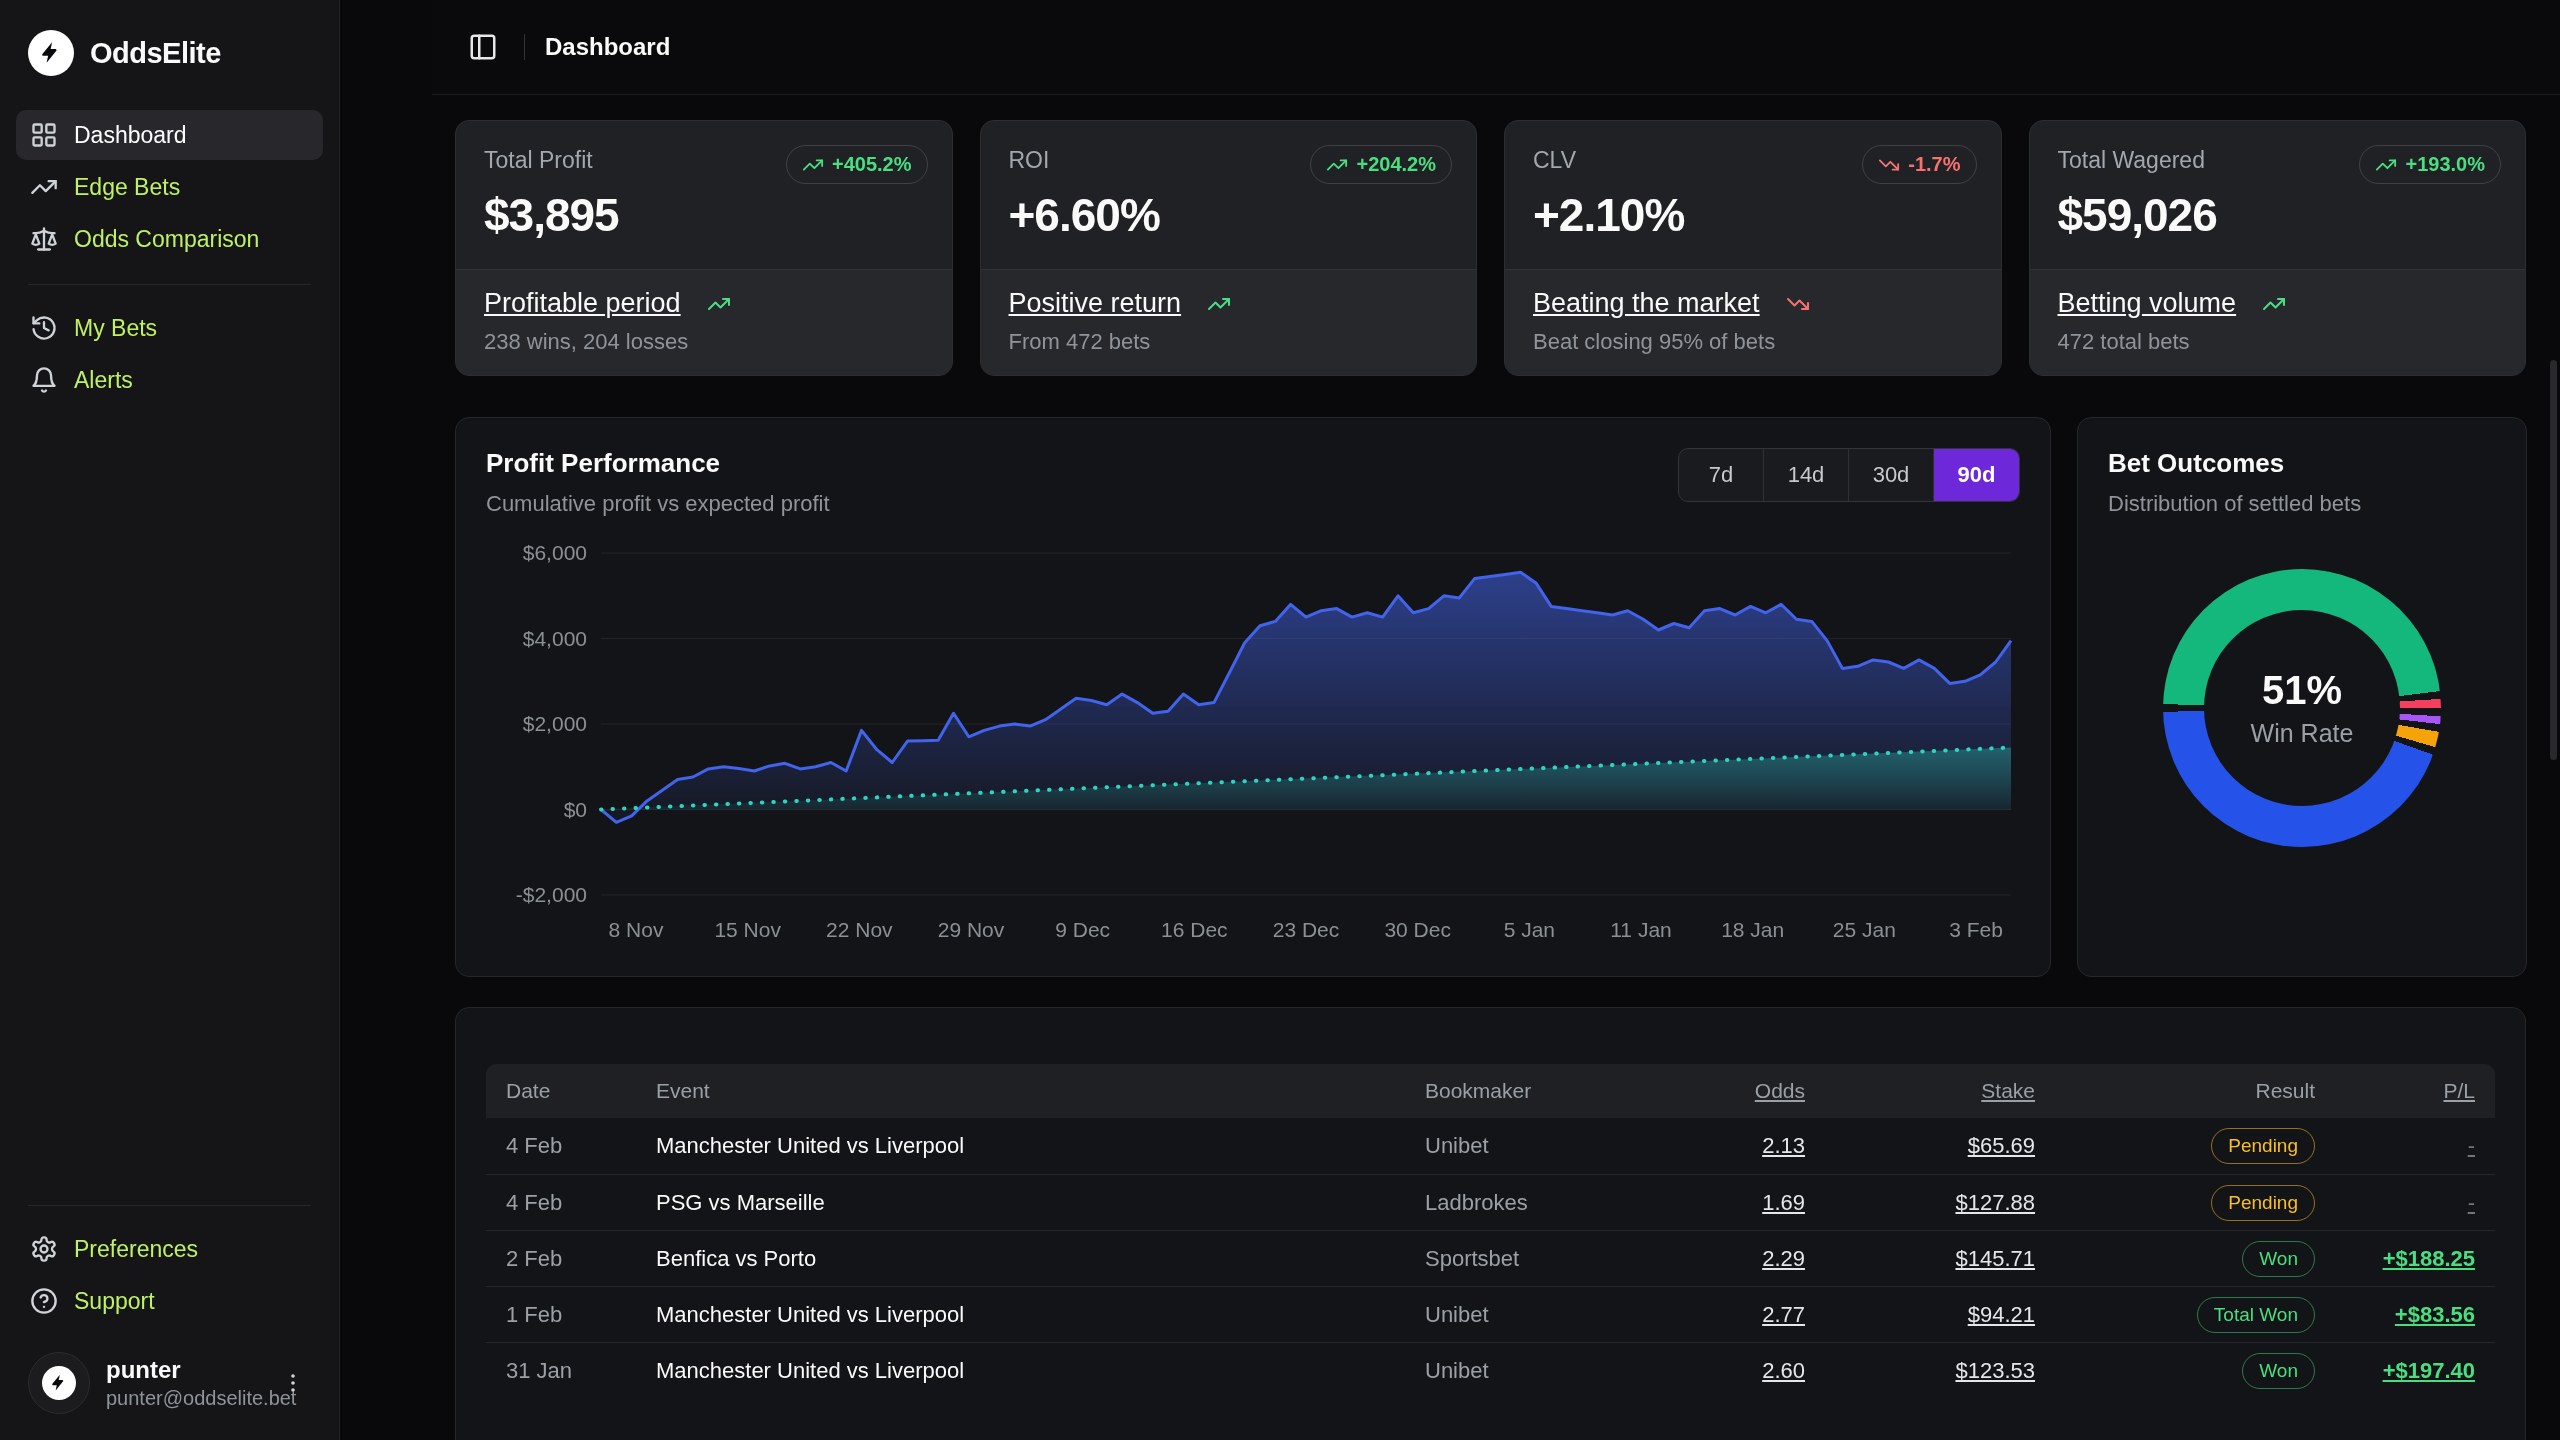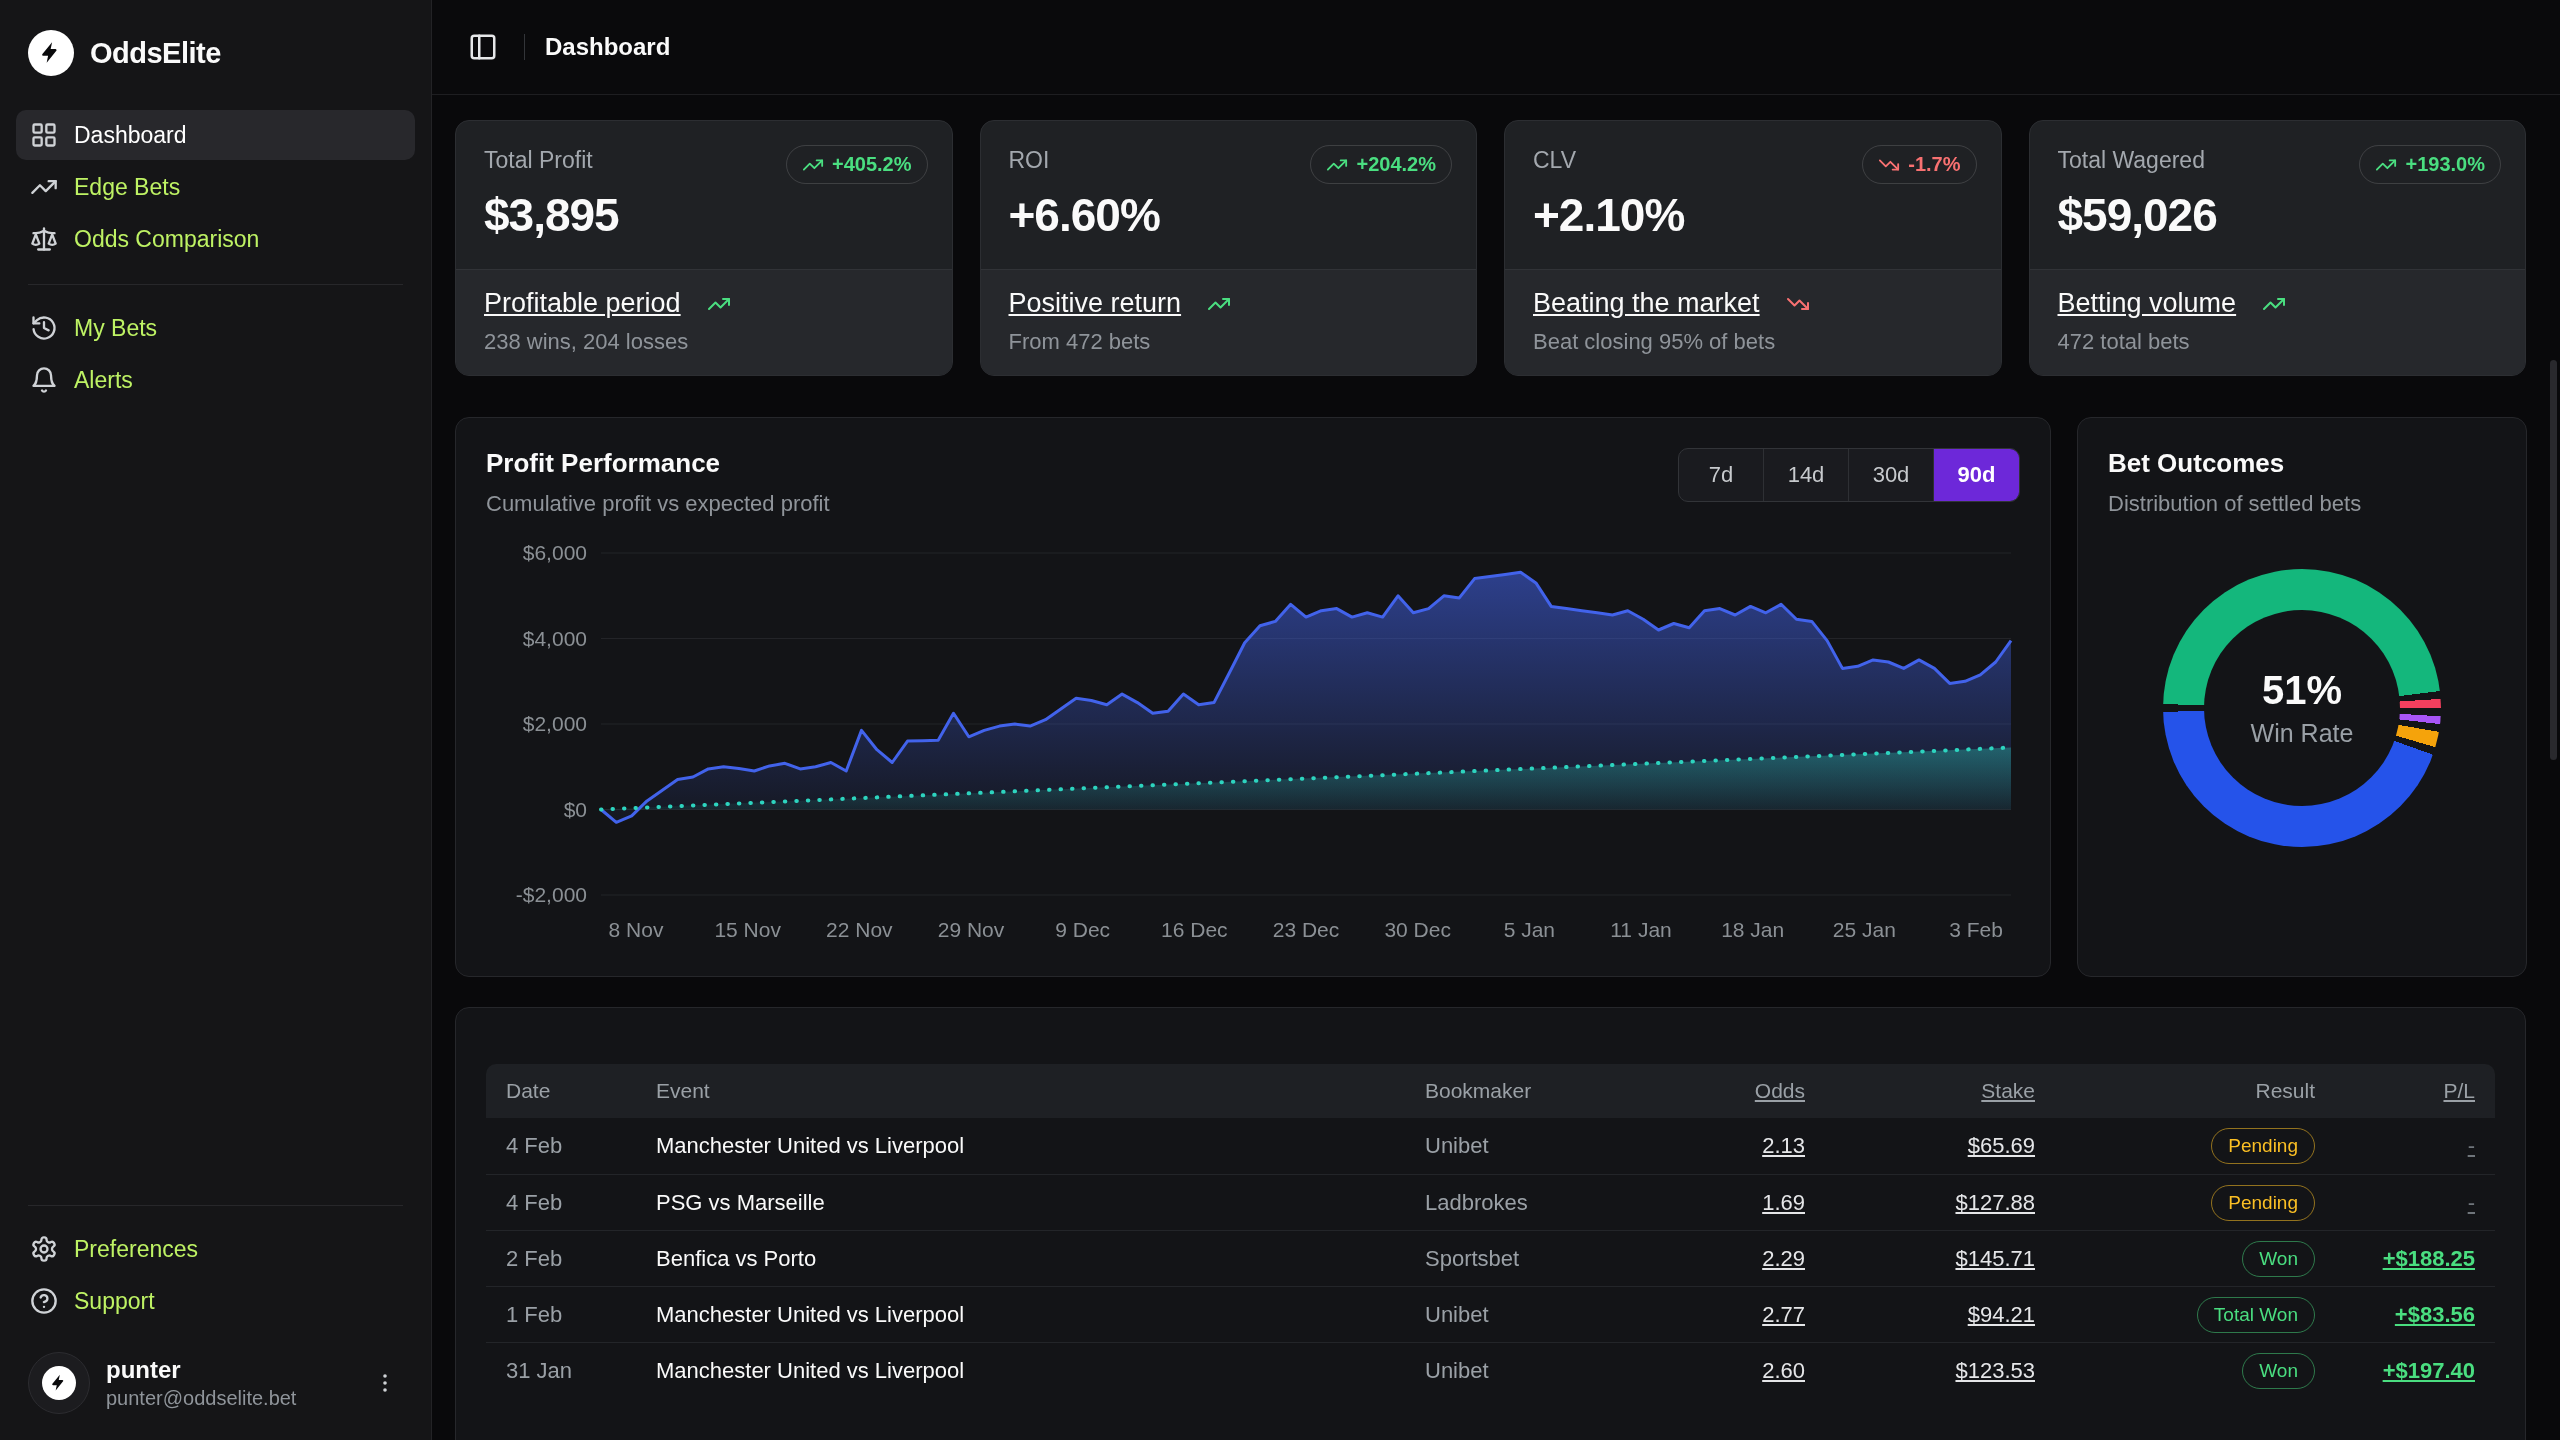--- a/index.html
+++ b/index.html
@@ -6,21 +6,21 @@
   html,body { width:2560px; height:1440px; overflow:hidden; }
   body {
     font-family:"Liberation Sans","DejaVu Sans",sans-serif;
     background:#09090b; color:#fafafa;
     -webkit-font-smoothing:antialiased;
   }
   svg { display:block; }
 
   
   .sidebar {
-    position:fixed; left:0; top:0; bottom:0; width:432px;
+    position:fixed; left:0; top:0; bottom:0; width:340px;
     background:#151517; border-right:1px solid #232326;
     display:flex; flex-direction:column;
   }
   .brand { display:flex; align-items:center; gap:16px; padding:30px 28px 26px 28px; }
   .brand-logo { width:46px; height:46px; border-radius:50%; background:#fff;
     display:flex; align-items:center; justify-content:center; }
   .brand-name { font-size:29px; font-weight:700; letter-spacing:-0.5px; }
   .nav { list-style:none; padding:8px 16px; }
   .nav-item { display:flex; align-items:center; gap:16px; height:50px; padding:0 14px;
     border-radius:10px; font-size:23px; color:#bef264; cursor:pointer; margin-bottom:2px; }

